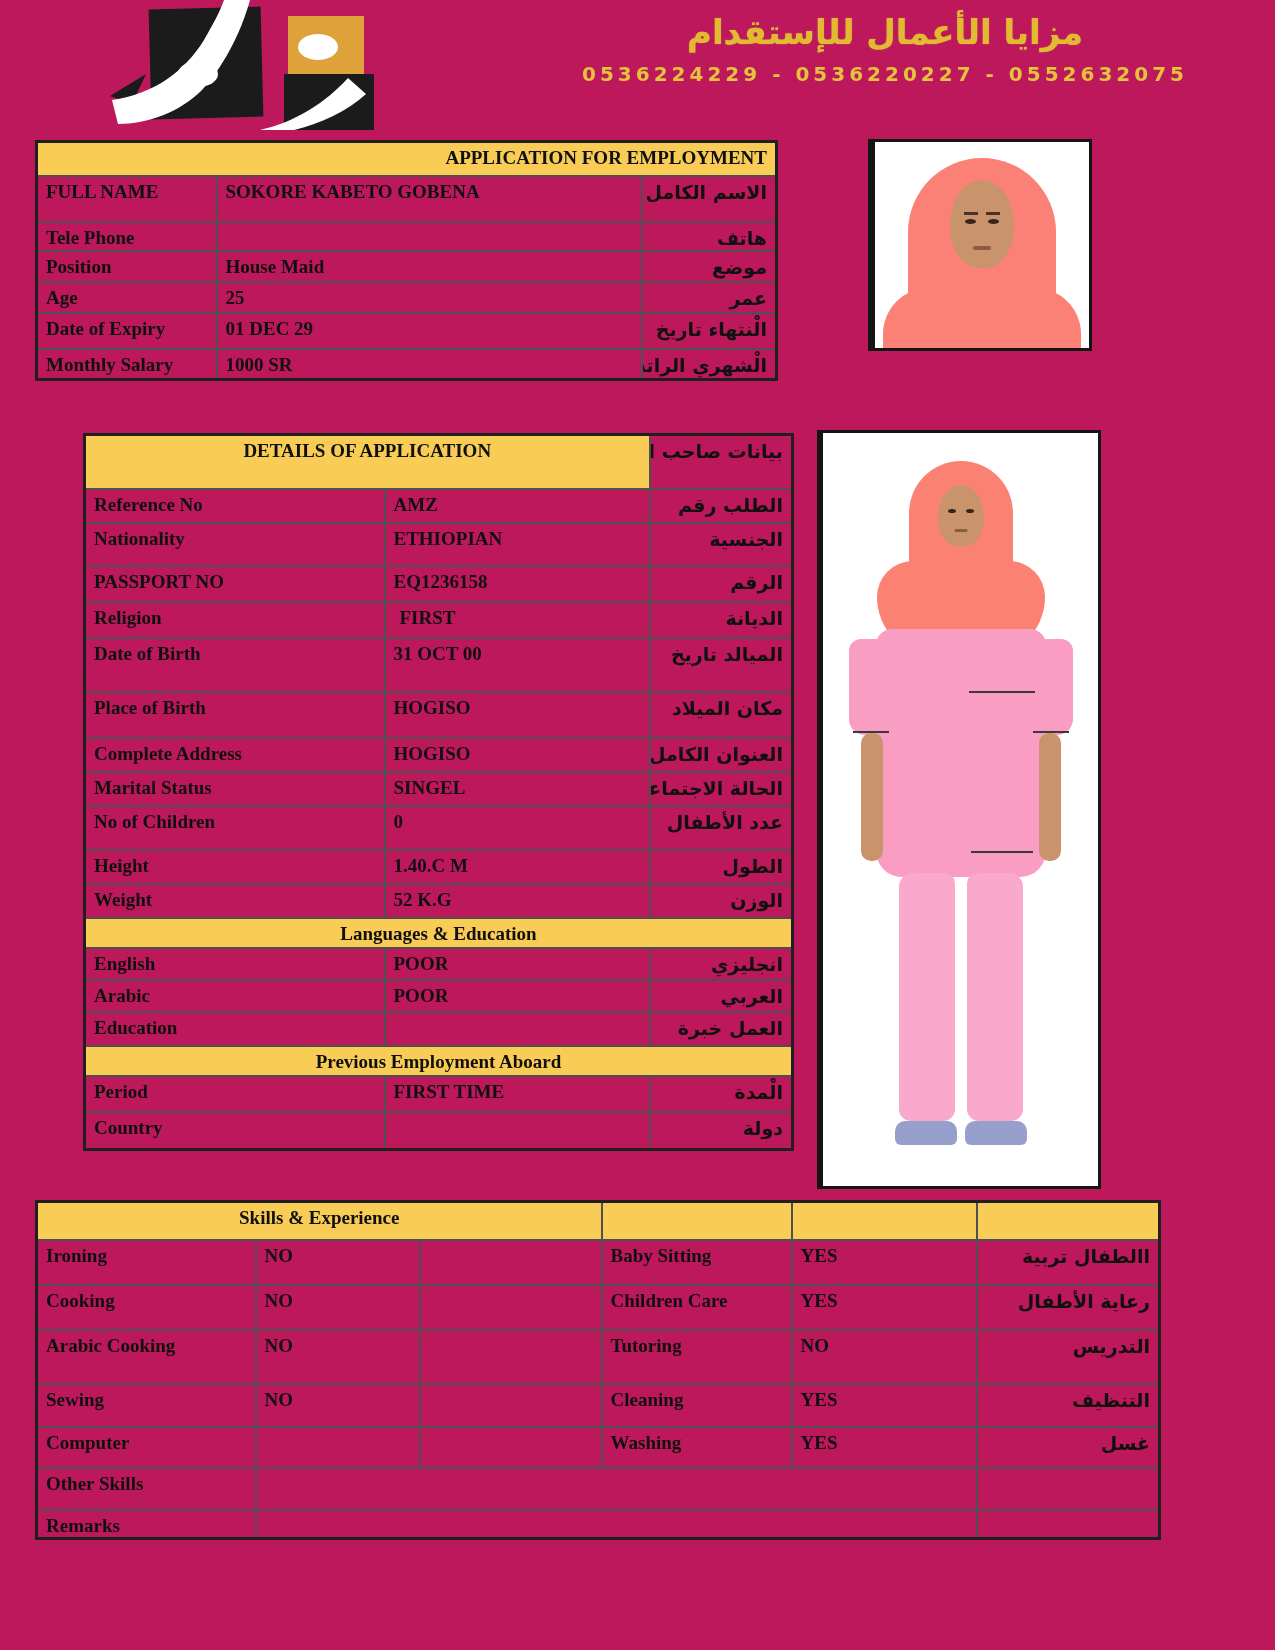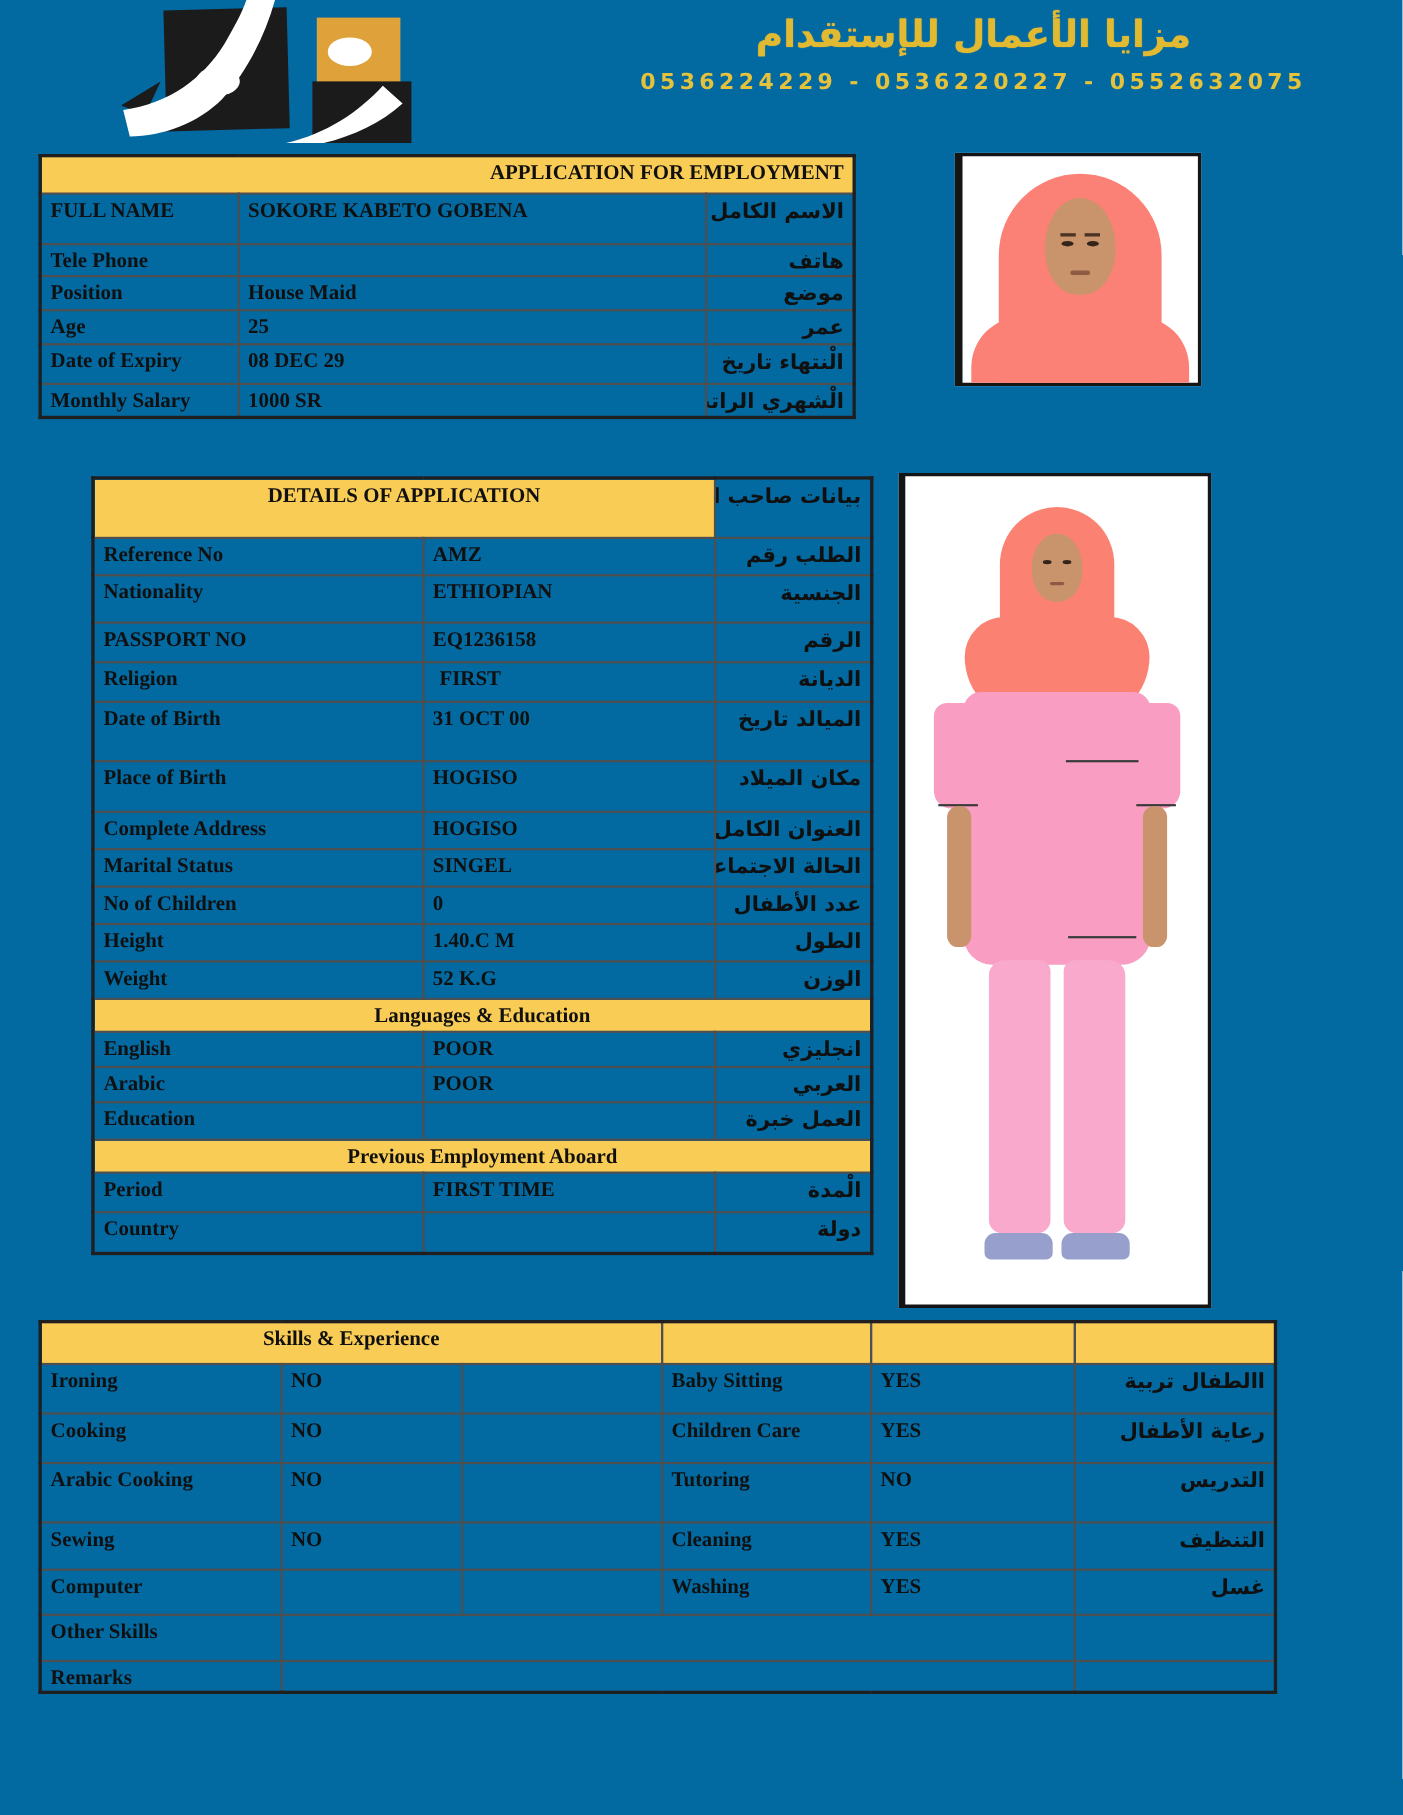--- a/index.html
+++ b/index.html
@@ -1,16 +1,16 @@
 <!DOCTYPE html>
 <html><head>
 <meta charset="utf-8">
 <style>
   html,body { margin:0; padding:0; background:#ffffff; }
-  .page { position:relative; width:1275px; height:1650px; background:#0369a1;
+  .page { position:relative; width:1275px; height:1650px; background:#be185d;
           font-family:"Liberation Serif", serif; color:#101010; overflow:hidden; }
 
   
   .logo-wrap { position:absolute; left:110px; top:0; width:270px; height:130px; }
   .agency { position:absolute; left:545px; top:14px; width:680px; text-align:center; }
   .agency-ar { font-family:"DejaVu Sans", sans-serif; direction:rtl; font-weight:bold;
                font-size:34px; color:#e2ba32; letter-spacing:1px; line-height:1.1;
                text-shadow:0 0 1px #d8b23a; }
   .agency-en { font-family:"DejaVu Sans", sans-serif; font-weight:bold; font-size:17px;
                color:#e2bd38; letter-spacing:3px; margin-top:9px; }
@@ -130,21 +130,21 @@
       <td>House Maid</td>
       <td class="ar">موضع</td>
     </tr>
     <tr style="height:31px">
       <td>Age</td>
       <td>25</td>
       <td class="ar">عمر</td>
     </tr>
     <tr style="height:36px">
       <td>Date of Expiry</td>
-      <td>08 DEC 29</td>
+      <td>01 DEC 29</td>
       <td class="ar">الْنتهاء تاريخ</td>
     </tr>
     <tr style="height:28px">
       <td>Monthly Salary</td>
       <td>1000 SR</td>
       <td class="ar">الْشهري الراتب</td>
     </tr>
   </tbody>
     </table>
 
@@ -203,21 +203,21 @@
     <tr style="height:34px">
           <td>Complete Address</td>
           <td>HOGISO</td>
           <td class="ar">العنوان الكامل</td>
         </tr>
     <tr style="height:34px">
           <td>Marital Status</td>
           <td>SINGEL</td>
           <td class="ar">الحالة الاجتماعية</td>
         </tr>
-    <tr style="height:34px">
+    <tr style="height:44px">
           <td>No of Children</td>
           <td>0</td>
           <td class="ar">عدد الأطفال</td>
         </tr>
     <tr style="height:34px">
           <td>Height</td>
           <td>1.40.C M</td>
           <td class="ar">الطول</td>
         </tr>
     <tr style="height:34px">

